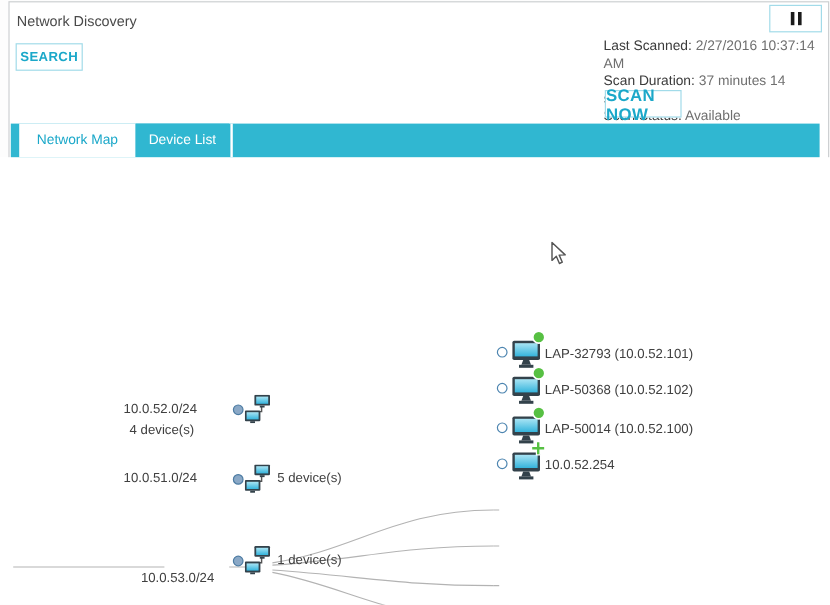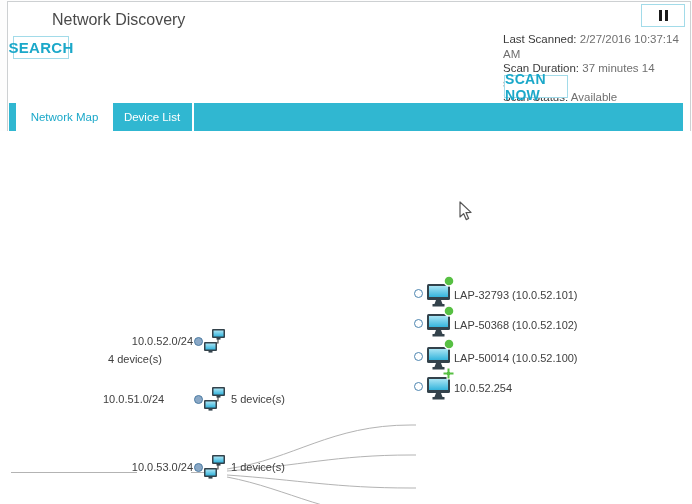--- a/index.html
+++ b/index.html
@@ -3,25 +3,25 @@
 <meta charset="utf-8">
 <style>
   html,body{margin:0;padding:0;}
   body{
     width:692px;height:504px;position:relative;overflow:hidden;
     background:#fdfdfd;font-family:"Liberation Sans",sans-serif;
     -webkit-font-smoothing:antialiased;
   }
   .frame{position:absolute;left:7px;top:1px;width:682px;height:500px;
     border:1px solid #cdd0d2;background:#fff;}
-  .page-title{position:absolute;left:14px;top:11px;font-size:16px;color:#4a4a4a;margin-left:38px;}
+  .page-title{position:absolute;left:14px;top:11px;font-size:12px;color:#4a4a4a;}
   .cy-btn{
     position:absolute;display:flex;align-items:center;justify-content:center;
     background:#fff;border:1px solid #a2dbe9;color:#1ba8c9;
-    font-size:15px;font-weight:bold;letter-spacing:.3px;cursor:pointer;
+    font-size:11px;font-weight:bold;letter-spacing:.3px;cursor:pointer;
     box-sizing:border-box;
   }
   .pause-btn{position:absolute;left:641px;top:4px;width:44px;height:23px;
     background:#fff;border:1px solid #a2dbe9;display:flex;align-items:center;
     justify-content:center;gap:3px;cursor:pointer;box-sizing:border-box;}
   .pause-bar{width:3px;height:11px;background:#1b1b1b;}
   .scan-info{position:absolute;left:503px;top:32px;font-size:11.5px;line-height:14.5px;}
   .scan-info .lbl{color:#3b3b3b;}
   .scan-info .val{color:#6f6f6f;}
   .tabbar{position:absolute;left:9px;top:103px;width:674px;height:36px;background:#30b7d1;}
@@ -124,39 +124,39 @@
       <path d="M227 174 C300 179 335 187 411 187"></path>
       <path d="M227 176 C290 188 330 217 411 217"></path>
       <line x1="411" y1="124" x2="416" y2="124"></line>
       <line x1="411" y1="154" x2="416" y2="154"></line>
       <line x1="411" y1="187" x2="416" y2="187"></line>
       <line x1="411" y1="217" x2="416" y2="217"></line>
     </g>
   </svg>
 
   <div>
-    <span class="node-label" style="left:103px;top:204px;width:90px;text-align:right">10.0.52.0/24</span>
+    <span class="node-label" style="left:103px;top:204px;width:90px;text-align:left">10.0.52.0/24</span>
     <span class="circle circle-subnet" style="left:194px;top:206px"></span>
     <svg class="icon-abs" style="left:204px;top:198px" width="24" height="24">
         <use href="#sym-subnet"></use>
       </svg>
     <span class="node-label" style="left:108px;top:222px;width:88px;">4 device(s)</span>
   </div>
 
   <div>
     <span class="node-label" style="left:103px;top:262px;width:90px;text-align:left">10.0.51.0/24</span>
     <span class="circle circle-subnet" style="left:194px;top:264px"></span>
     <svg class="icon-abs" style="left:204px;top:256px" width="24" height="24">
         <use href="#sym-subnet"></use>
       </svg>
     <span class="node-label" style="left:231px;top:262px">5 device(s)</span>
   </div>
 
   <div>
-    <span class="node-label" style="left:103px;top:330px;width:90px;text-align:right">10.0.53.0/24</span>
+    <span class="node-label" style="left:103px;top:345px;width:90px;text-align:center">10.0.53.0/24</span>
     <span class="circle circle-subnet" style="left:194px;top:332px"></span>
     <svg class="icon-abs" style="left:204px;top:324px" width="24" height="24">
         <use href="#sym-subnet"></use>
       </svg>
     <span class="node-label" style="left:231px;top:330px">1 device(s)</span>
   </div>
 
   <div>
     <span class="circle circle-device" style="left:414px;top:158px"></span>
     <svg class="icon-abs" style="left:426px;top:150px" width="26" height="26">

